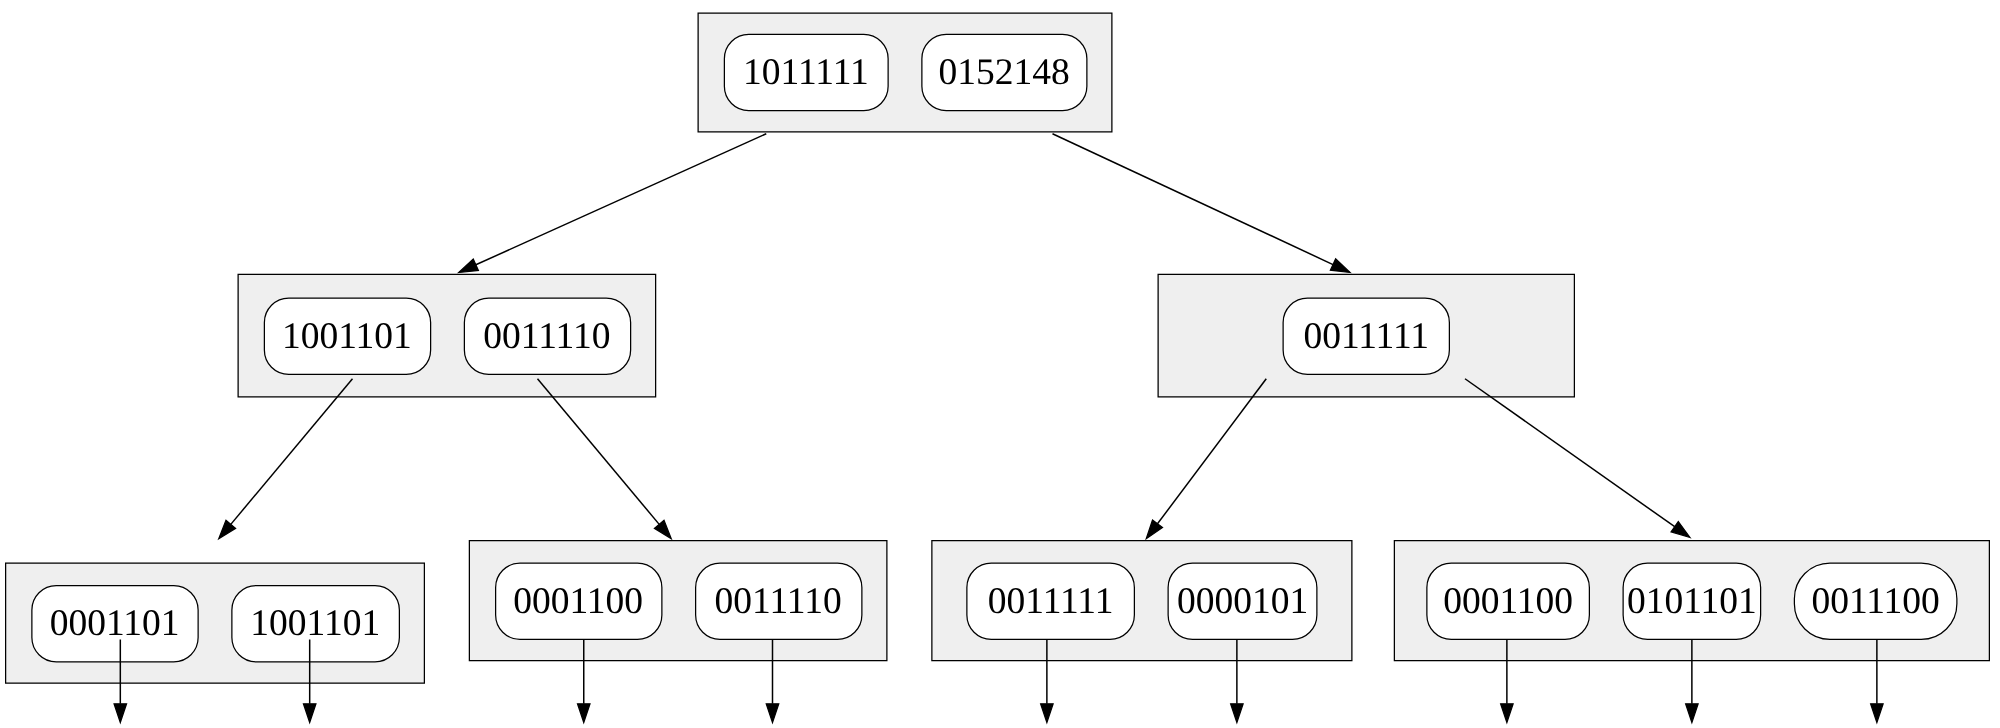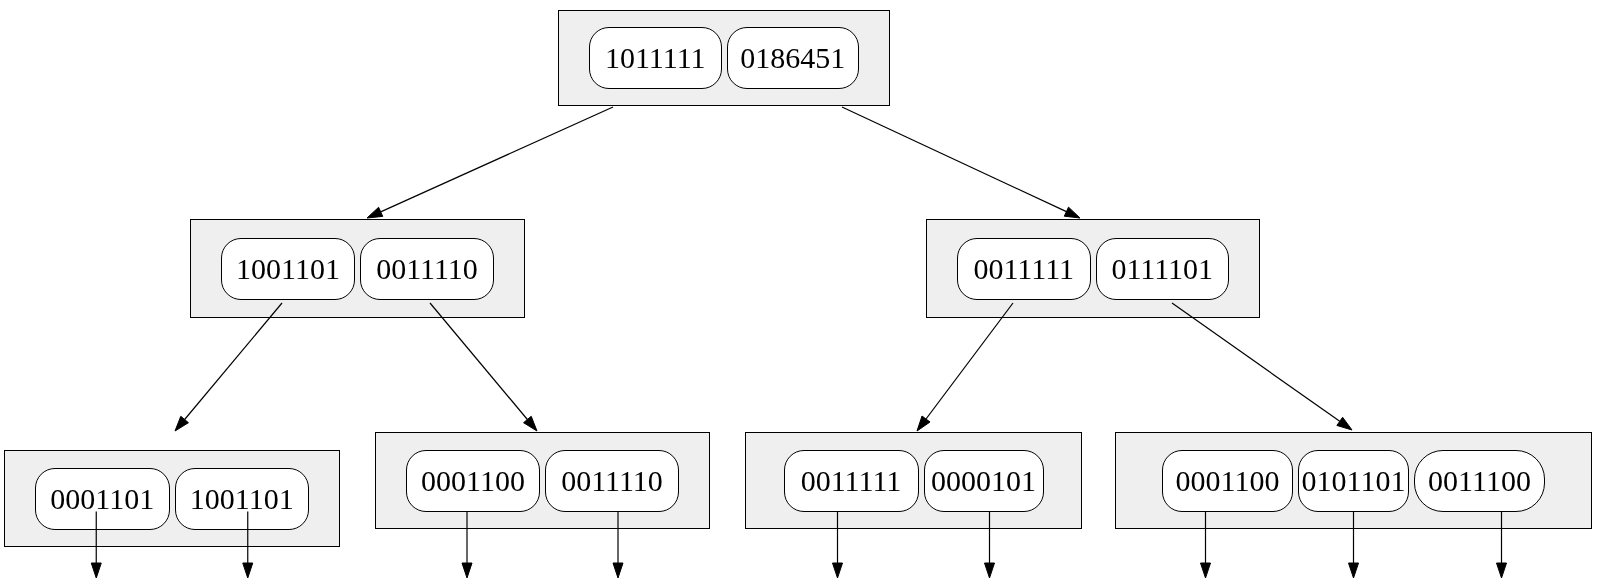--- a/index.html
+++ b/index.html
@@ -25,21 +25,21 @@
     z-index: 2;
   }
   .node {
     position: absolute;
     box-sizing: border-box;
     background: #efefef;
     border: 1.6px solid #000000;
     display: flex;
     align-items: center;
     justify-content: center;
-    gap: 5px;
+    gap: 26px;
     z-index: 1;
   }
   .cell {
     box-sizing: border-box;
     height: 62px;
     background: #ffffff;
     border: 1.4px solid #000000;
     border-radius: 20px;
     display: flex;
     align-items: center;
@@ -65,37 +65,34 @@
 </head>
 <body>
 
 <div class="stage">
   <div id="nodes">
       <div class="node" style="left: 558px; top: 10px; width: 332px; height: 96px;">
         <div class="cell" style="width: 132.5px;">
           <span>1011111</span>
         </div>
         <div class="cell" style="width: 132.5px;">
-          <span>0186451</span>
+          <span>0152148</span>
         </div>
       </div>
       <div class="node" style="left: 190px; top: 219px; width: 335px; height: 99px;">
         <div class="cell" style="width: 134px;">
           <span>1001101</span>
         </div>
         <div class="cell" style="width: 134px;">
           <span>0011110</span>
         </div>
       </div>
       <div class="node" style="left: 926px; top: 219px; width: 334px; height: 99px;">
         <div class="cell" style="width: 133.5px;">
           <span>0011111</span>
-        </div>
-        <div class="cell" style="width: 133.5px;">
-          <span>0111101</span>
         </div>
       </div>
       <div class="node" style="left: 4px; top: 432px; width: 336px; height: 97px; margin-top: 18px;">
         <div class="cell" style="width: 134.5px;">
           <span>0001101</span>
         </div>
         <div class="cell" style="width: 134.5px;">
           <span>1001101</span>
         </div>
       </div>

